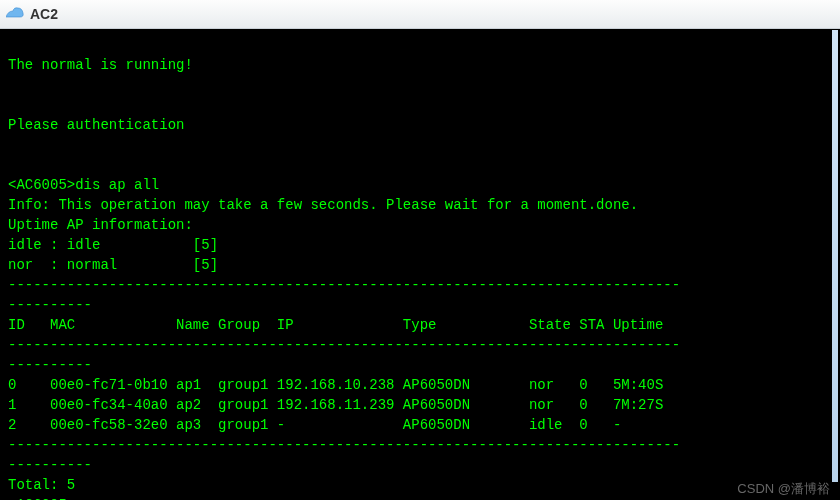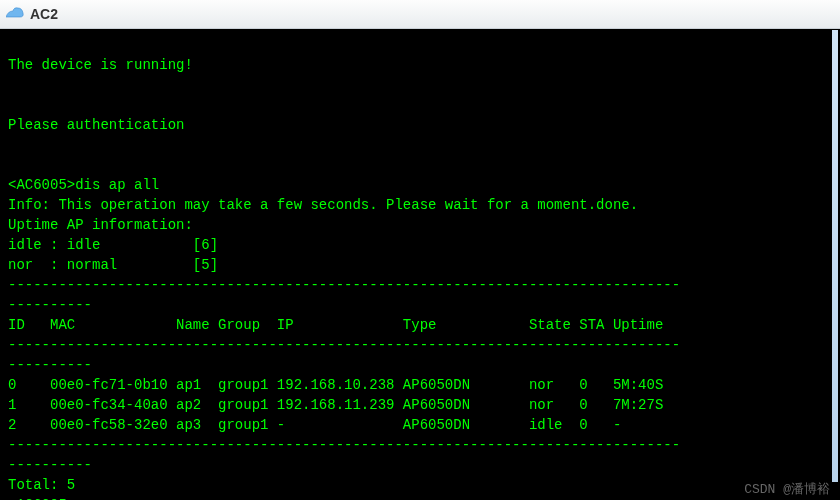--- a/index.html
+++ b/index.html
@@ -53,21 +53,21 @@
     padding: 6px 8px;
     white-space: pre;
     overflow: hidden;
   }
   .watermark {
     position: absolute;
     right: 10px;
     bottom: 2px;
     font-size: 13px;
     color: rgba(120,120,120,0.85);
-    font-family: Liberation Mono, monospace;
+    font-family: Liberation Sans, sans-serif;
   }
   .right-strip {
     position: absolute;
     right: 2px;
     top: 30px;
     bottom: 18px;
     width: 6px;
     background: linear-gradient(to bottom, #cfe3f5, #b8d3ec);
   }
 </style>
@@ -80,30 +80,30 @@
       <svg viewBox="0 0 18 14" width="18" height="14">
         <path d="M0 10 Q2 4 7 4 Q8 0 12 1 Q16 1 17 6 Q18 10 14 10 Z" fill="#6fb6ef" stroke="#3b8bd1" stroke-width="0.6"></path>
       </svg>
     </span>
     <span>AC2</span>
     <div class="window-controls">
     </div>
   </div>
 
   <div class="terminal">
-<span>The device is running!</span>
+<span>The normal is running!</span>
 <span></span>
 <span></span>
 <span>Please authentication</span>
 <span></span>
 <span></span>
 <span>&lt;AC6005&gt;dis ap all</span>
 <span>Info: This operation may take a few seconds. Please wait for a moment.done.</span>
 <span>Uptime AP information:</span>
-<span>idle : idle           [6]</span>
+<span>idle : idle           [5]</span>
 <span>nor  : normal         [5]</span>
 <span>--------------------------------------------------------------------------------</span>
 <span>----------</span>
 <span>ID   MAC            Name Group  IP             Type           State STA Uptime</span>
 <span>--------------------------------------------------------------------------------</span>
 <span>----------</span>
 <span>0    00e0-fc71-0b10 ap1  group1 192.168.10.238 AP6050DN       nor   0   5M:40S</span>
 <span>1    00e0-fc34-40a0 ap2  group1 192.168.11.239 AP6050DN       nor   0   7M:27S</span>
 <span>2    00e0-fc58-32e0 ap3  group1 -              AP6050DN       idle  0   -</span>
 <span>--------------------------------------------------------------------------------</span>

